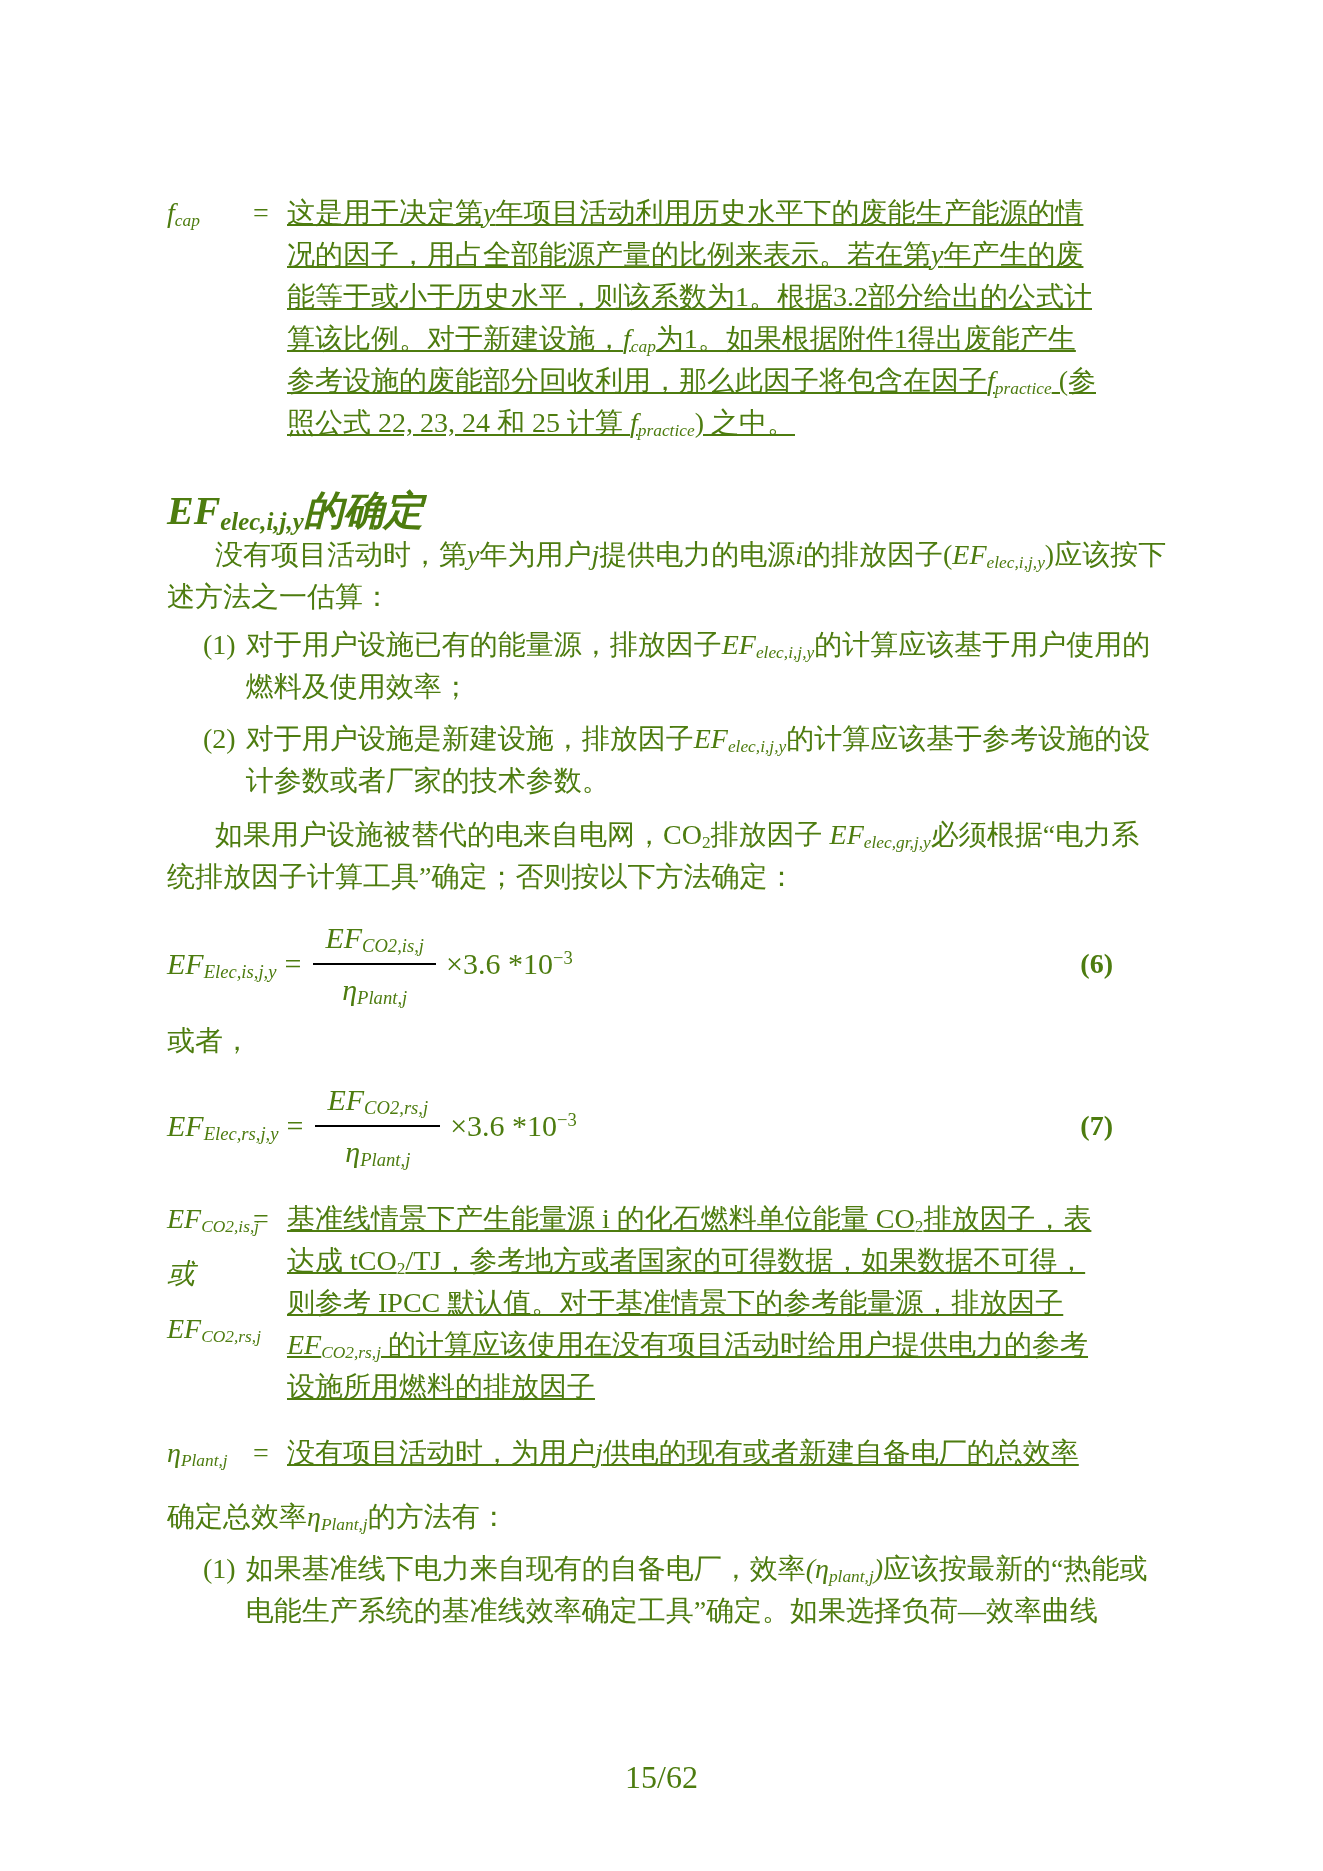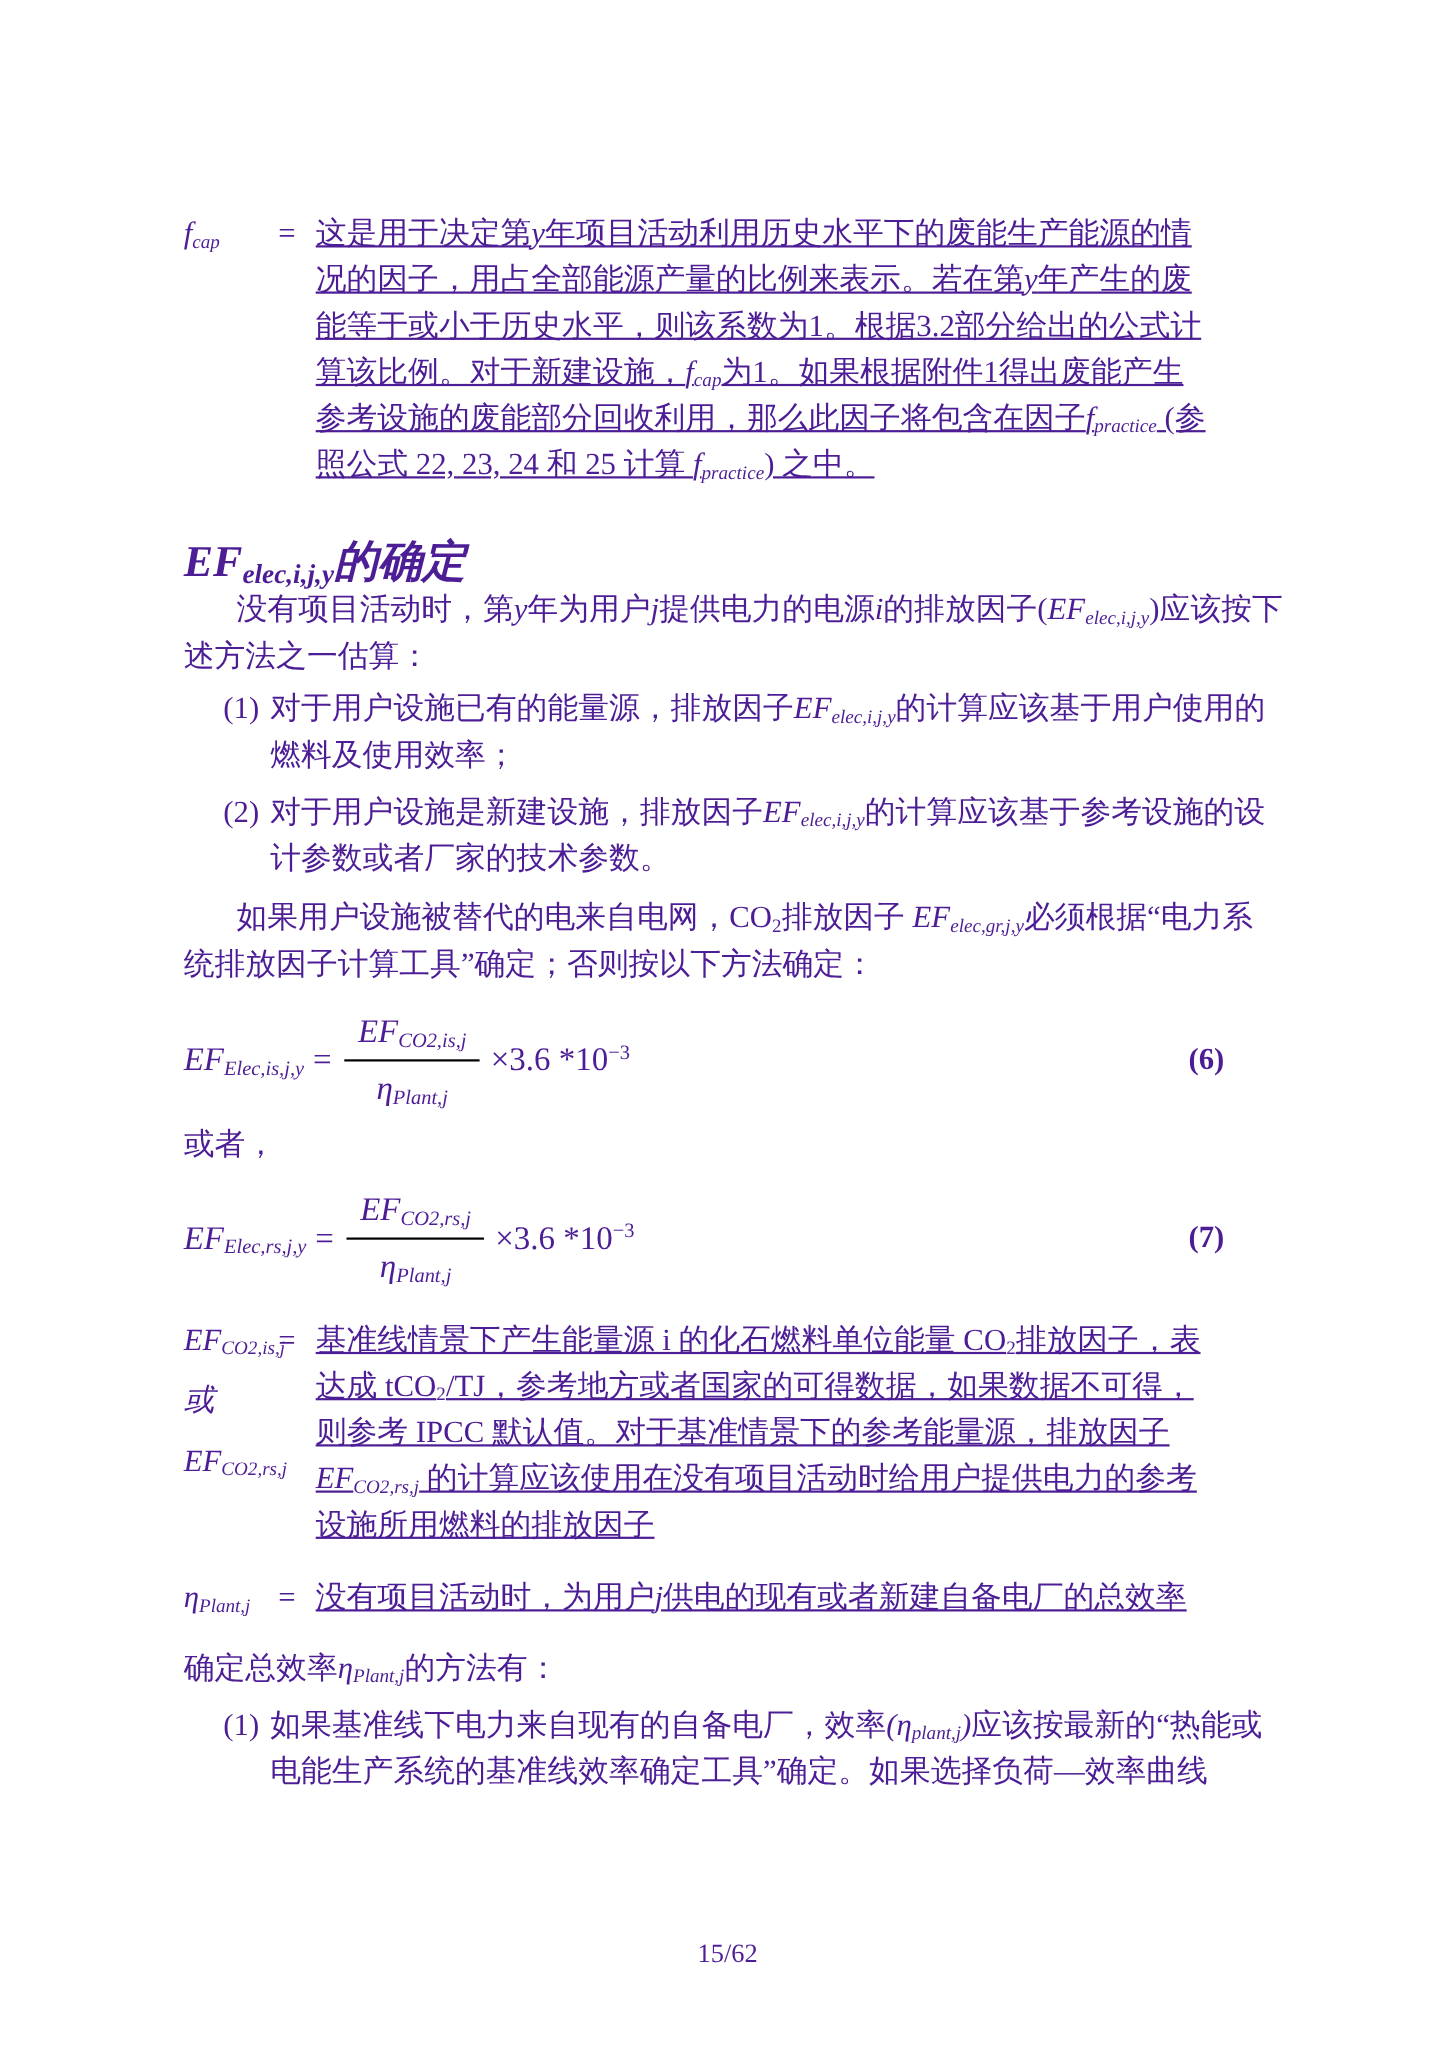--- a/index.html
+++ b/index.html
@@ -1,21 +1,21 @@
 <!DOCTYPE html>
 <html><head>
 <meta charset="utf-8">
 <style>
   * { margin:0; padding:0; box-sizing:border-box; }
   html,body { background:#ffffff; }
   .page {
     position:relative;
     width:1323px; height:1871px;
     background:#ffffff;
-    color:#4c1d95;
+    color:#4d7c0f;
     font-family:"Liberation Serif","DejaVu Serif",serif;
     font-size:28px; line-height:42px;
     padding:192px 156px 0 167px;
     overflow:hidden;
   }
   .it { font-style:italic; }
   sub { font-size:0.62em; vertical-align:-0.24em; line-height:0; }
   sup { font-size:0.62em; vertical-align:0.55em; line-height:0; }
 
   .def-row { display:flex; align-items:flex-start; }
@@ -46,21 +46,21 @@
   .frac-den { display:block; padding:4px 12px 0; white-space:nowrap; }
   .f-mult { margin-left:6px; }
   .f-no { position:absolute; right:54px; top:50%; transform:translateY(-50%); font-weight:700; font-size:28px; }
 
   .def2 { margin-top:16px; }
   .def2 .def-body { width:815px; }
   .t-gap { margin-top:13px; }
   .eta-row { margin-top:24px; }
   .p-method { margin-top:22px; }
 
-  .footer { position:absolute; top:1762px; left:0; width:100%; text-align:center; font-size:24px; line-height:30px; }
+  .footer { position:absolute; top:1762px; left:0; width:100%; text-align:center; font-size:32px; line-height:30px; }
 </style>
 </head>
 <body>
 
 <div class="page">
 
   <div class="def-row">
     <div class="def-term"><span class="it">f</span><sub class="it">cap</sub></div>
     <div class="def-eq">=</div>
     <div class="def-body"><span>这是用于决定第</span><span class="it">y</span><span>年项目活动利用历史水平下的废能生产能源的情况的因子，用占全部能源产量的比例来表示。若在第</span><span class="it">y</span><span>年产生的废能等于或小于历史水平，则该系数为1。根据3.2部分给出的公式计算该比例。对于新建设施，</span><span class="it">f</span><sub class="it">cap</sub><span>为1。如果根据附件1得出废能产生参考设施的废能部分回收利用，那么此因子将包含在因子</span><span class="it">f</span><sub class="it">practice</sub><span> (参照公式 22, 23, 24 和 25 计算 </span><span class="it">f</span><sub class="it">practice</sub><span>) 之中。</span></div>

